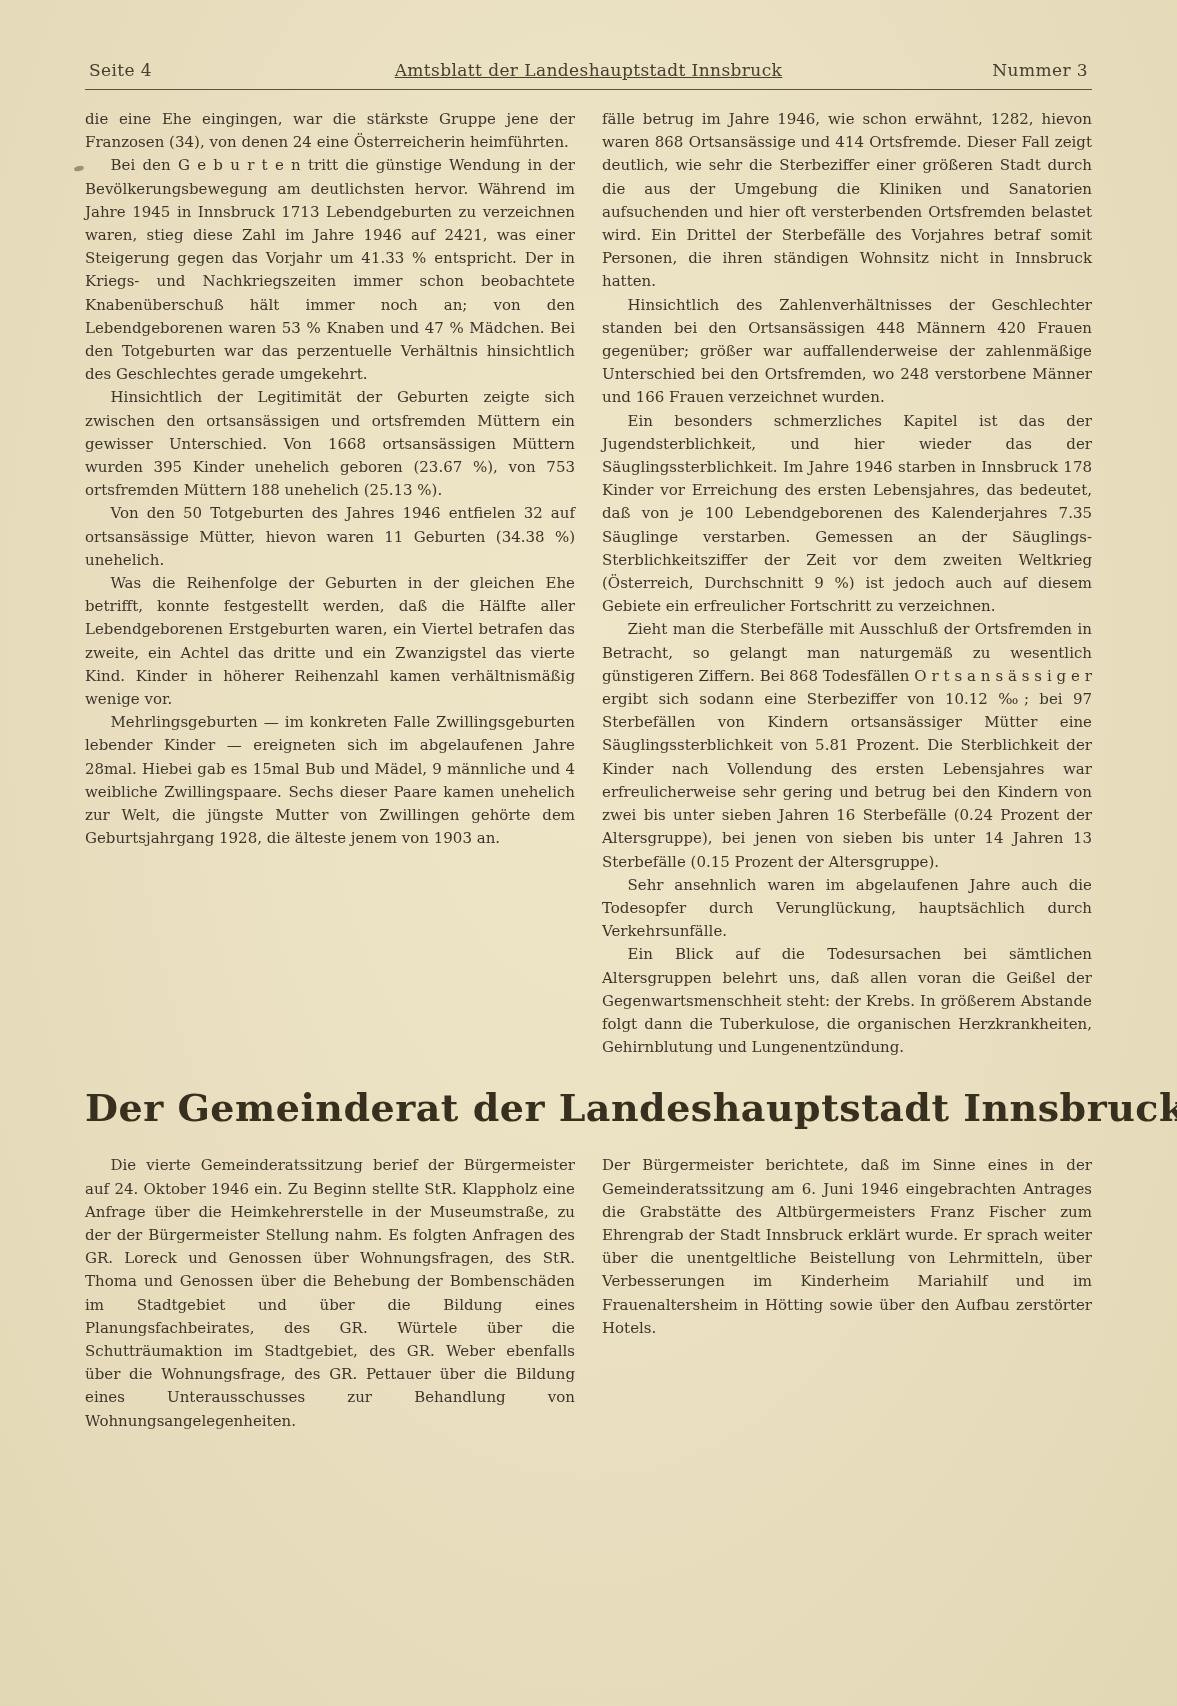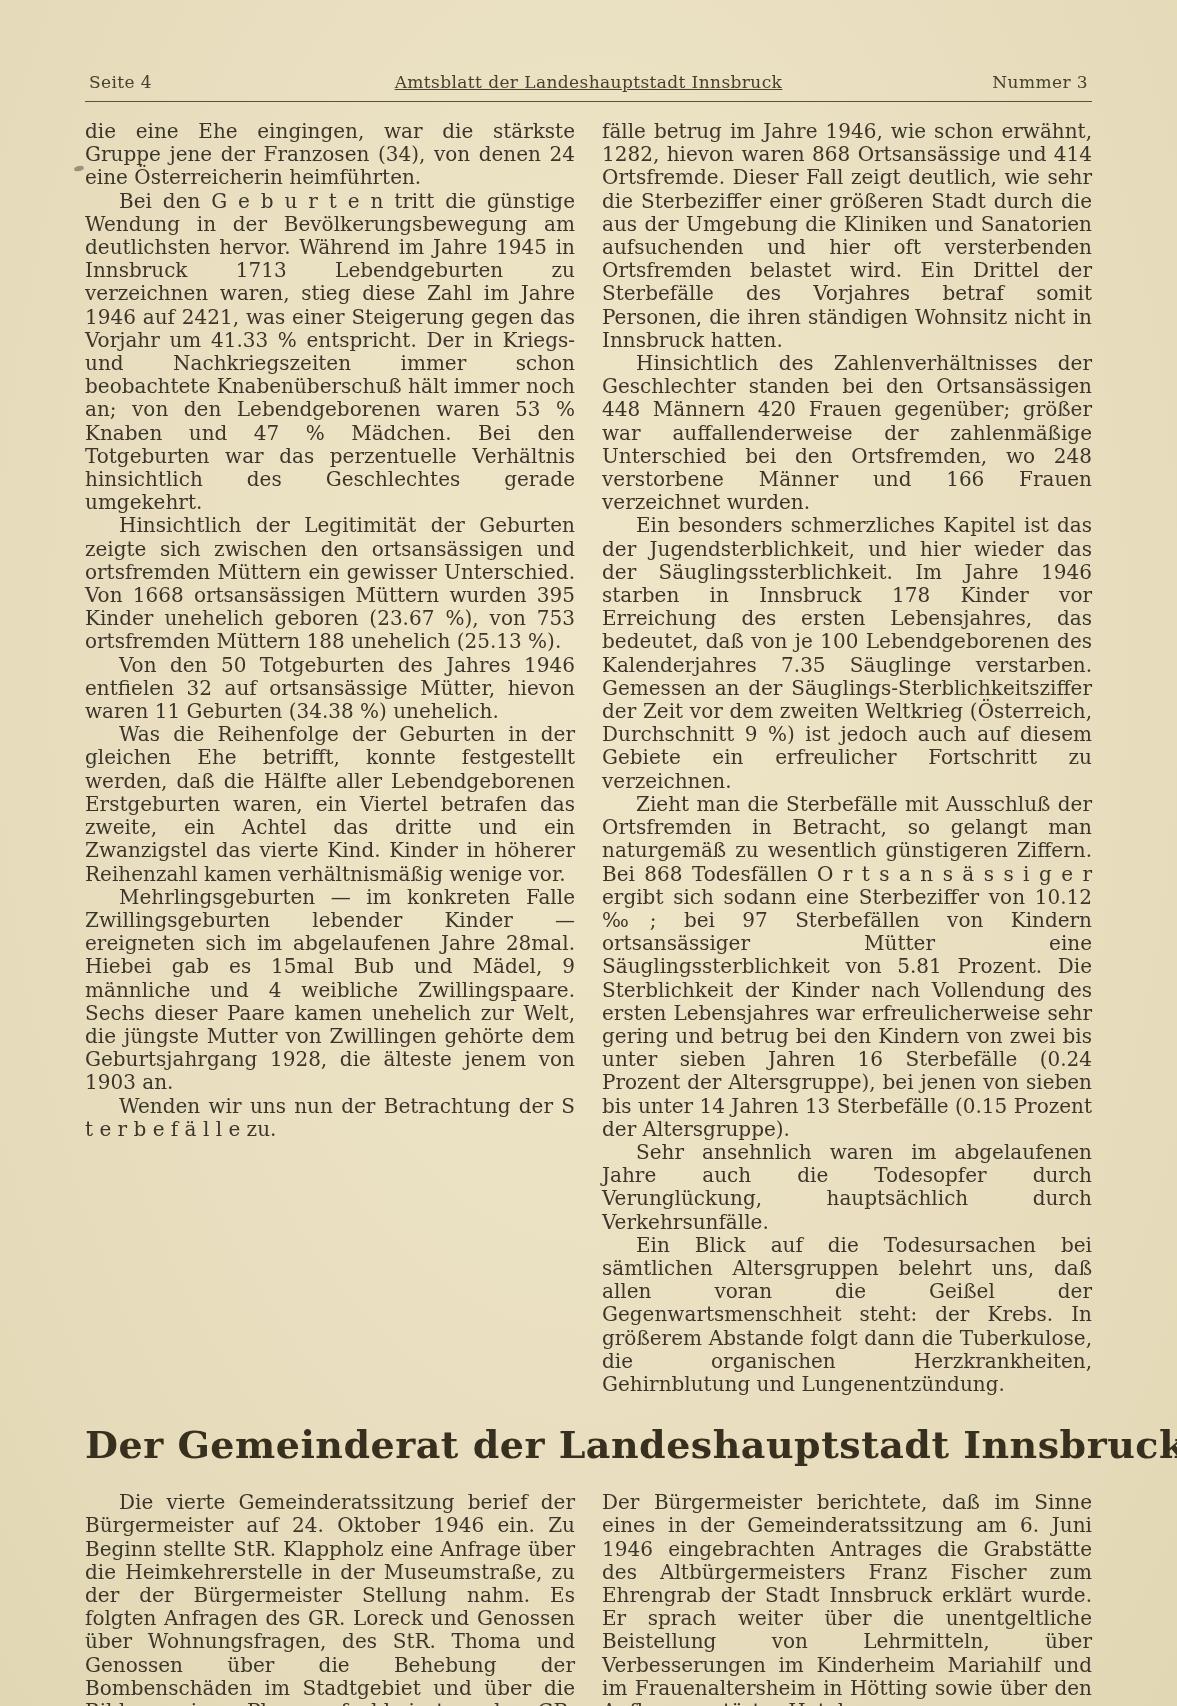--- a/index.html
+++ b/index.html
@@ -9,31 +9,31 @@
     box-sizing:border-box;
     padding:60px 85px 40px 85px;
     background:radial-gradient(ellipse at 50% 38%, #efe6c9 0%, #e9dfc0 55%, #e2d7b4 100%);
     color:#3c352a;
     font-family:"DejaVu Serif","Liberation Serif",serif;
     overflow:hidden;
   }
   .page-header {
     display:flex; align-items:center;
     font-size:17px; letter-spacing:0.4px;
-    padding:0 4px 9px 4px; color:#46402f;margin-top:12px;
+    padding:0 4px 9px 4px; color:#46402f;
   }
   .ph-left  { width:20%; text-align:left; }
   .ph-center{ width:60%; text-align:center;text-decoration:underline; }
   .ph-right { width:20%; text-align:right; }
   .header-rule { border-top:1.7px solid #5a523f; margin:0 0 18px 0; }
   .columns { display:flex; gap:27px; }
   .col {
     flex:1; min-width:0;
     text-align:justify;
-    font-size:20px; line-height:23.2px;
+    font-size:15px; line-height:23.2px;
     color:#3c352a;
     text-rendering:optimizeLegibility;
   }
   .col p { margin:0; text-indent:1.7em; }
   .col.cont p:first-child { text-indent:0; }
   .article-title {
     font-weight:bold;
     font-size:38px;
     letter-spacing:0.5px;
     text-align:center;
@@ -64,21 +64,20 @@
 
   <section class="article">
     <div class="columns">
       <div class="col cont">
           <p>die eine Ehe eingingen, war die stärkste Gruppe jene der Franzosen (34), von denen 24 eine Österreicherin heimführten.</p>
           <p>Bei den G e b u r t e n tritt die günstige Wendung in der Bevölkerungsbewegung am deutlichsten hervor. Während im Jahre 1945 in Innsbruck 1713 Lebendgeburten zu verzeichnen waren, stieg diese Zahl im Jahre 1946 auf 2421, was einer Steigerung gegen das Vorjahr um 41.33 % entspricht. Der in Kriegs- und Nachkriegszeiten immer schon beobachtete Knabenüberschuß hält immer noch an; von den Lebendgeborenen waren 53 % Knaben und 47 % Mädchen. Bei den Totgeburten war das perzentuelle Verhältnis hinsichtlich des Geschlechtes gerade umgekehrt.</p>
           <p>Hinsichtlich der Legitimität der Geburten zeigte sich zwischen den ortsansässigen und ortsfremden Müttern ein gewisser Unterschied. Von 1668 ortsansässigen Müttern wurden 395 Kinder unehelich geboren (23.67 %), von 753 ortsfremden Müttern 188 unehelich (25.13 %).</p>
           <p>Von den 50 Totgeburten des Jahres 1946 entfielen 32 auf ortsansässige Mütter, hievon waren 11 Geburten (34.38 %) unehelich.</p>
           <p>Was die Reihenfolge der Geburten in der gleichen Ehe betrifft, konnte festgestellt werden, daß die Hälfte aller Lebendgeborenen Erstgeburten waren, ein Viertel betrafen das zweite, ein Achtel das dritte und ein Zwanzigstel das vierte Kind. Kinder in höherer Reihenzahl kamen verhältnismäßig wenige vor.</p>
           <p>Mehrlingsgeburten — im konkreten Falle Zwillingsgeburten lebender Kinder — ereigneten sich im abgelaufenen Jahre 28mal. Hiebei gab es 15mal Bub und Mädel, 9 männliche und 4 weibliche Zwillingspaare. Sechs dieser Paare kamen unehelich zur Welt, die jüngste Mutter von Zwillingen gehörte dem Geburtsjahrgang 1928, die älteste jenem von 1903 an.</p>
-          <p>Wenden wir uns nun der Betrachtung der S t e r b e f ä l l e zu.</p>
         </div>
       <div class="col cont">
           <p>fälle betrug im Jahre 1946, wie schon erwähnt, 1282, hievon waren 868 Ortsansässige und 414 Ortsfremde. Dieser Fall zeigt deutlich, wie sehr die Sterbeziffer einer größeren Stadt durch die aus der Umgebung die Kliniken und Sanatorien aufsuchenden und hier oft versterbenden Ortsfremden belastet wird. Ein Drittel der Sterbefälle des Vorjahres betraf somit Personen, die ihren ständigen Wohnsitz nicht in Innsbruck hatten.</p>
           <p>Hinsichtlich des Zahlenverhältnisses der Geschlechter standen bei den Ortsansässigen 448 Männern 420 Frauen gegenüber; größer war auffallenderweise der zahlenmäßige Unterschied bei den Ortsfremden, wo 248 verstorbene Männer und 166 Frauen verzeichnet wurden.</p>
           <p>Ein besonders schmerzliches Kapitel ist das der Jugendsterblichkeit, und hier wieder das der Säuglingssterblichkeit. Im Jahre 1946 starben in Innsbruck 178 Kinder vor Erreichung des ersten Lebensjahres, das bedeutet, daß von je 100 Lebendgeborenen des Kalenderjahres 7.35 Säuglinge verstarben. Gemessen an der Säuglings-Sterblichkeitsziffer der Zeit vor dem zweiten Weltkrieg (Österreich, Durchschnitt 9 %) ist jedoch auch auf diesem Gebiete ein erfreulicher Fortschritt zu verzeichnen.</p>
           <p>Zieht man die Sterbefälle mit Ausschluß der Ortsfremden in Betracht, so gelangt man naturgemäß zu wesentlich günstigeren Ziffern. Bei 868 Todesfällen O r t s a n s ä s s i g e r ergibt sich sodann eine Sterbeziffer von 10.12 ‰; bei 97 Sterbefällen von Kindern ortsansässiger Mütter eine Säuglingssterblichkeit von 5.81 Prozent. Die Sterblichkeit der Kinder nach Vollendung des ersten Lebensjahres war erfreulicherweise sehr gering und betrug bei den Kindern von zwei bis unter sieben Jahren 16 Sterbefälle (0.24 Prozent der Altersgruppe), bei jenen von sieben bis unter 14 Jahren 13 Sterbefälle (0.15 Prozent der Altersgruppe).</p>
           <p>Sehr ansehnlich waren im abgelaufenen Jahre auch die Todesopfer durch Verunglückung, hauptsächlich durch Verkehrsunfälle.</p>
           <p>Ein Blick auf die Todesursachen bei sämtlichen Altersgruppen belehrt uns, daß allen voran die Geißel der Gegenwartsmenschheit steht: der Krebs. In größerem Abstande folgt dann die Tuberkulose, die organischen Herzkrankheiten, Gehirnblutung und Lungenentzündung.</p>
         </div>
     </div>

